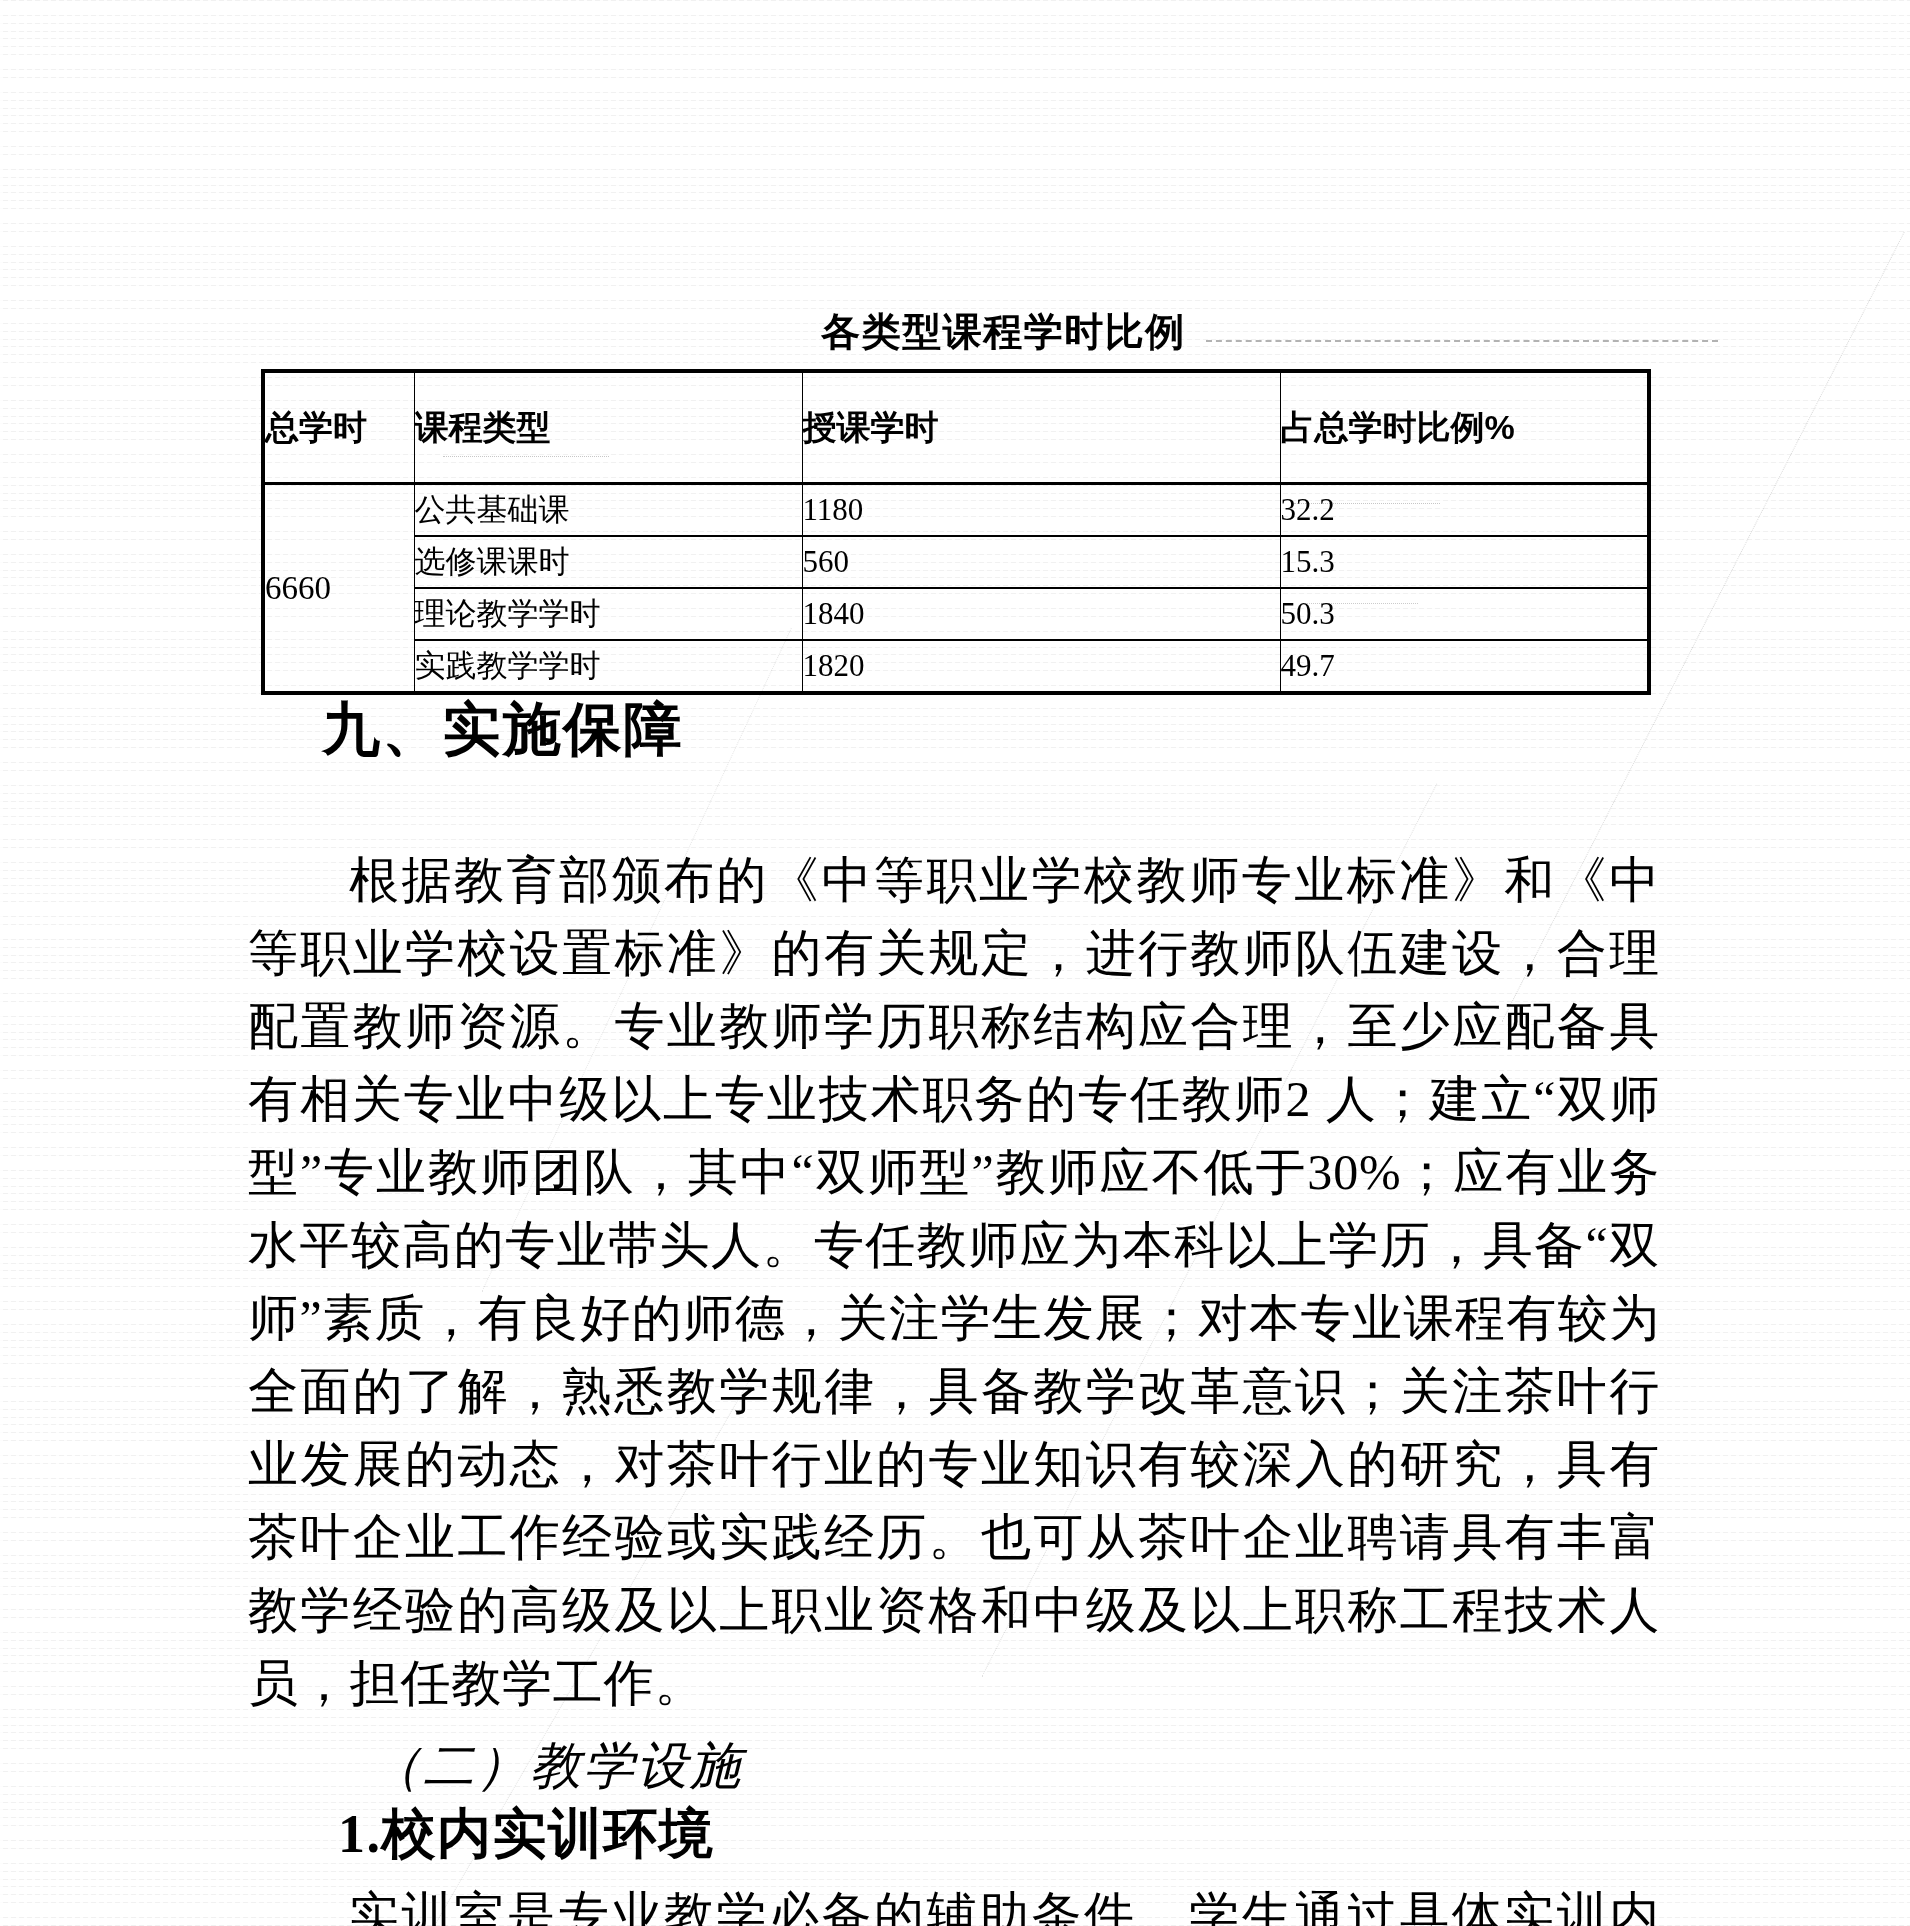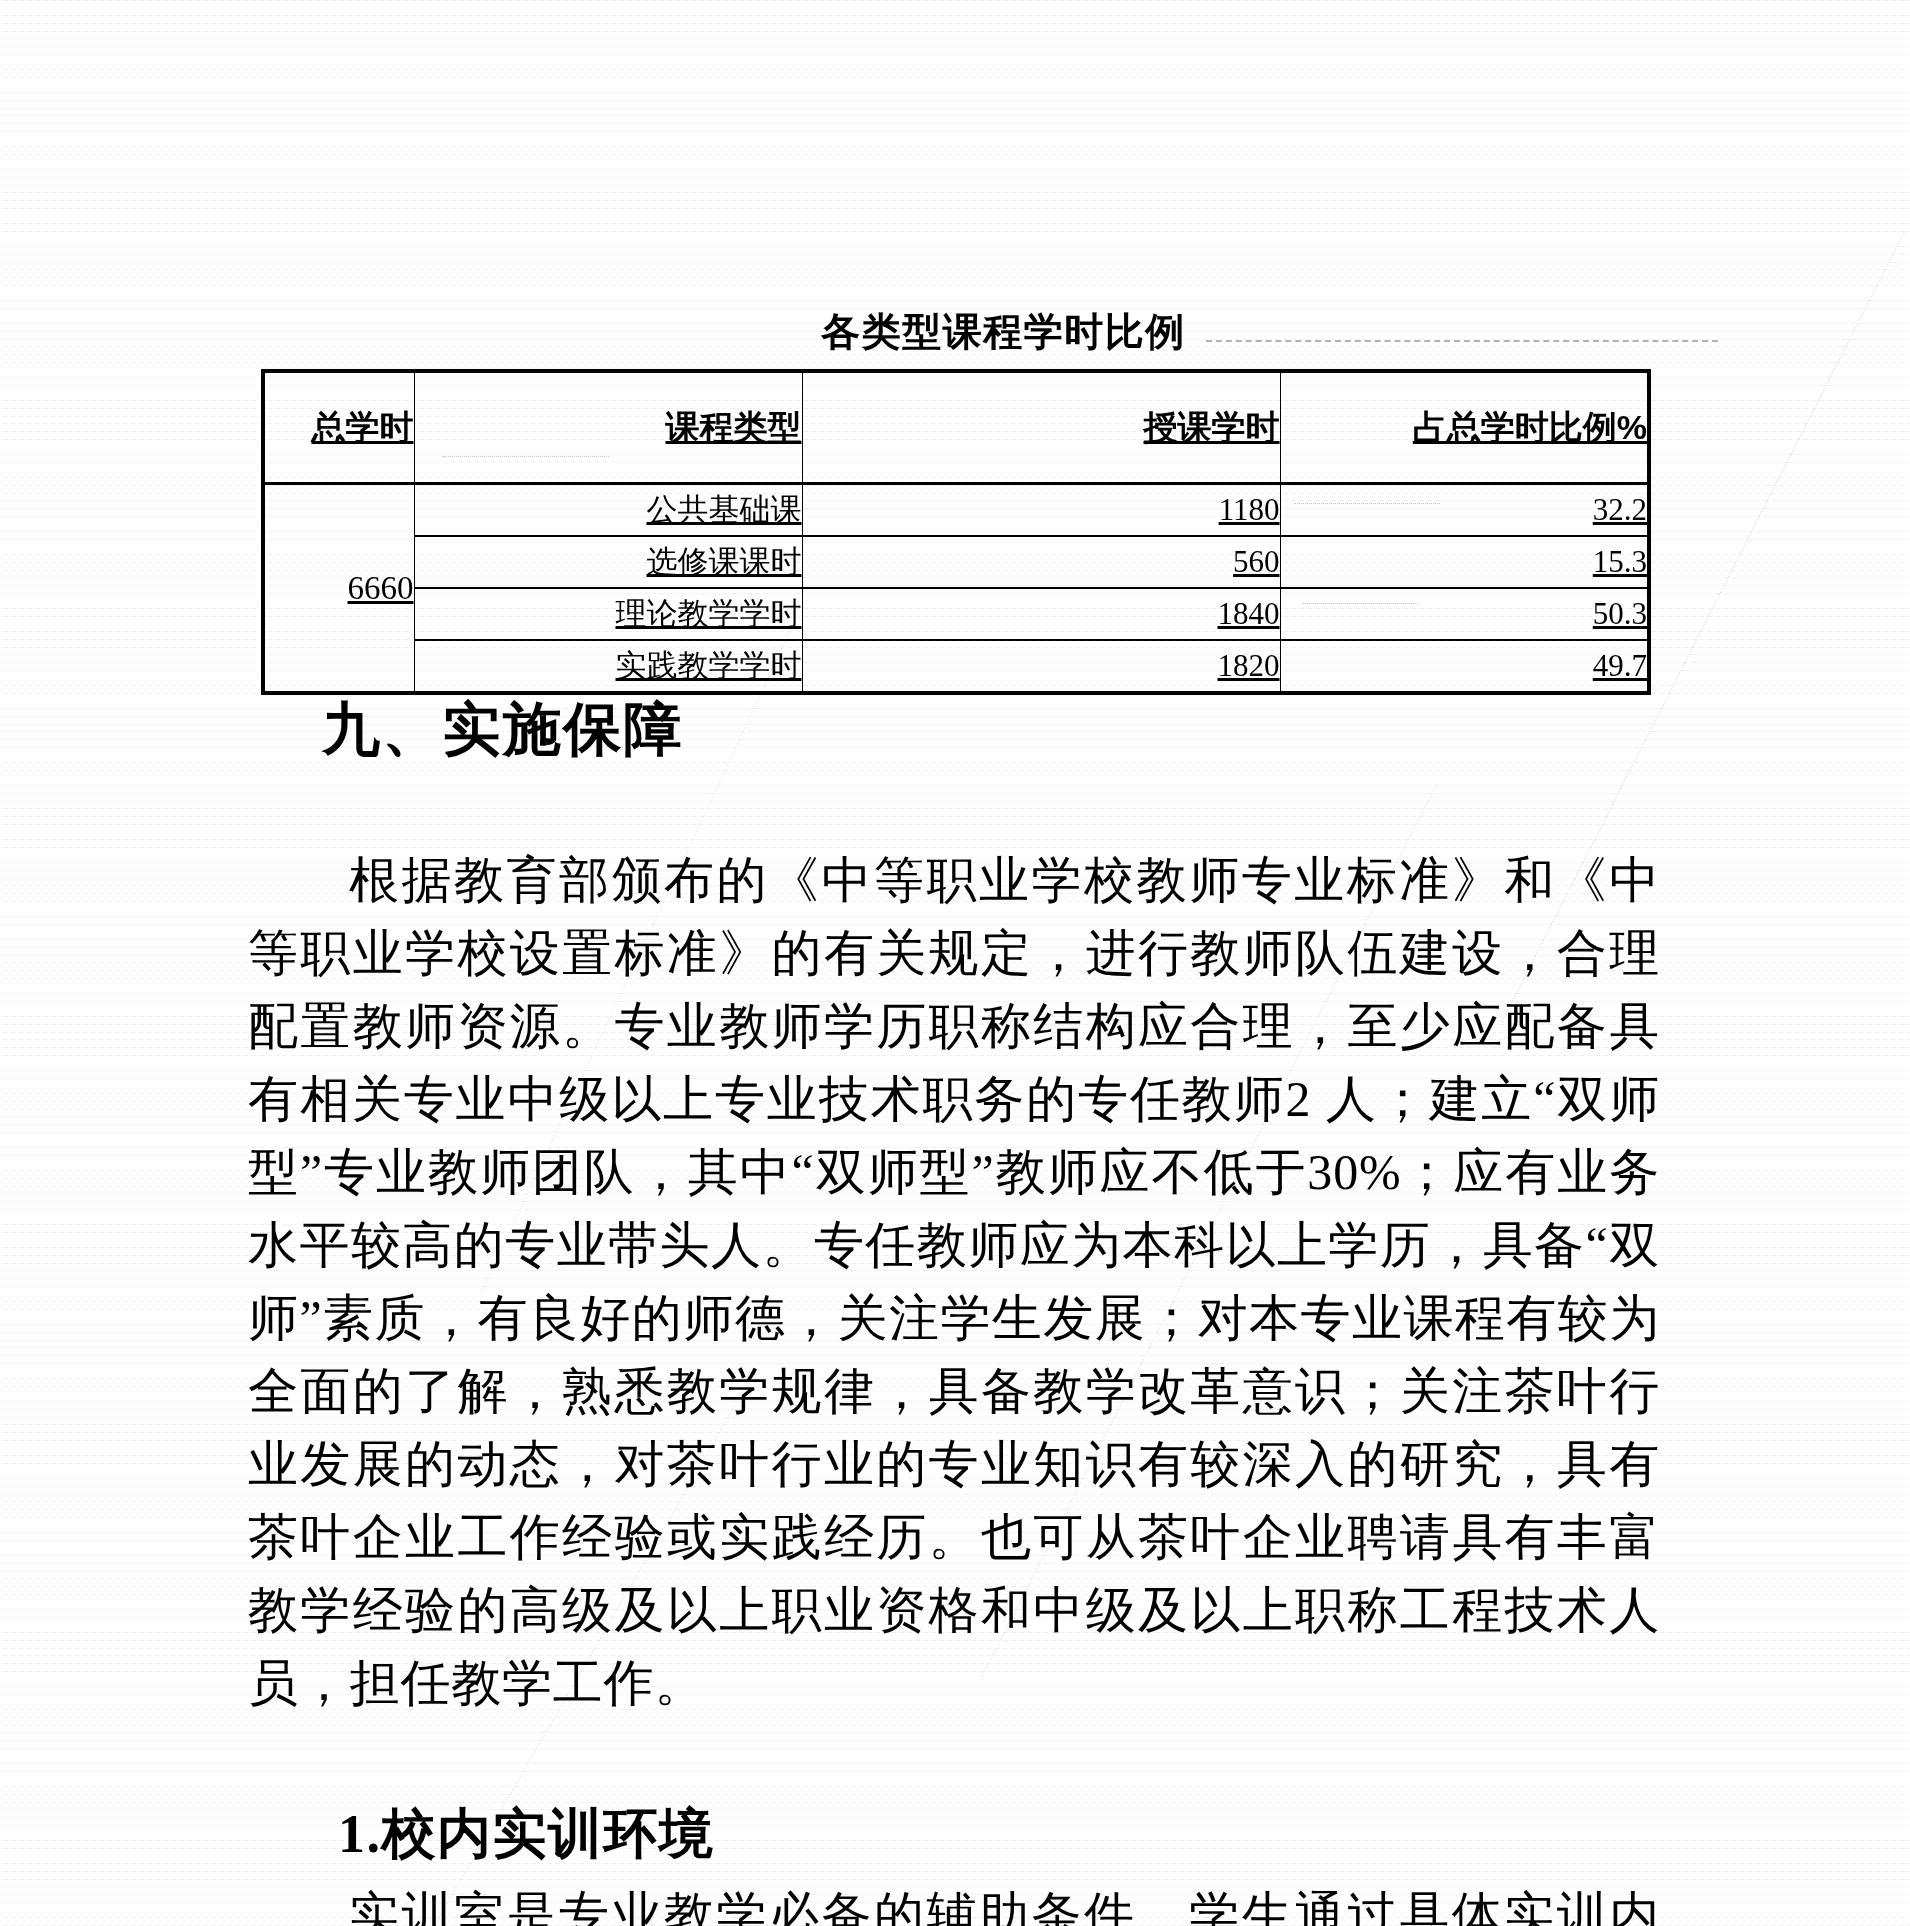--- a/index.html
+++ b/index.html
@@ -42,22 +42,22 @@
   }
 
   
   .hours-table {
     position: absolute; left: 261px; top: 369px; width: 1386px;
     border-collapse: collapse; table-layout: fixed;
     border: 4.2px solid #000;
   }
   .hours-table th, .hours-table td {
     border: 1.9px solid #000;
-    text-align: right; vertical-align: middle;
-    padding: 0; overflow: hidden; text-decoration: underline;
+    text-align: left; vertical-align: middle;
+    padding: 0; overflow: hidden;
   }
   .hours-table thead th {
     height: 109px;
     font-family: "Liberation Sans", "DejaVu Sans", sans-serif;
     font-weight: bold; font-size: 34px;
     border-bottom-width: 3.9px;
   }
   .hours-table tbody td { height: 50px; font-size: 31px; border-top-width: 2.7px; }
   .hours-table td.total-cell { font-size: 33px; }
 
@@ -147,20 +147,21 @@
           <td>49.7</td>
         </tr>
       </tbody>
     </table>
 
     <div class="h-section">九、实施保障</div>
 
 
     <div class="para para-one">根据教育部颁布的《中等职业学校教师专业标准》和《中等职业学校设置标准》的有关规定，进行教师队伍建设，合理配置教师资源。专业教师学历职称结构应合理，至少应配备具有相关专业中级以上专业技术职务的专任教师2 人；建立“双师型”专业教师团队，其中“双师型”教师应不低于30%；应有业务水平较高的专业带头人。专任教师应为本科以上学历，具备“双师”素质，有良好的师德，关注学生发展；对本专业课程有较为全面的了解，熟悉教学规律，具备教学改革意识；关注茶叶行业发展的动态，对茶叶行业的专业知识有较深入的研究，具有茶叶企业工作经验或实践经历。也可从茶叶企业聘请具有丰富教学经验的高级及以上职业资格和中级及以上职称工程技术人员，担任教学工作。</div>
 
+    <div class="h-sub h-sub-two">（二）教学设施</div>
 
     <div class="h-item">1.校内实训环境</div>
 
     <div class="para para-two">实训室是专业教学必备的辅助条件，学生通过具体实训内容亲自动手操作，掌握一定的技术技能。也能增强对于企业的认识，更好地促进学生的适应能力。校内实训实习必须具备茶叶手工制作、茶叶机械加工、茶艺演示实训、茶叶感官审评等实训室，能够支持本专业技能课程“理实一体化”教学需要，主要设施设备及数量见下表。</div>
 
   </div>
 </div>
 
 
 </body></html>

